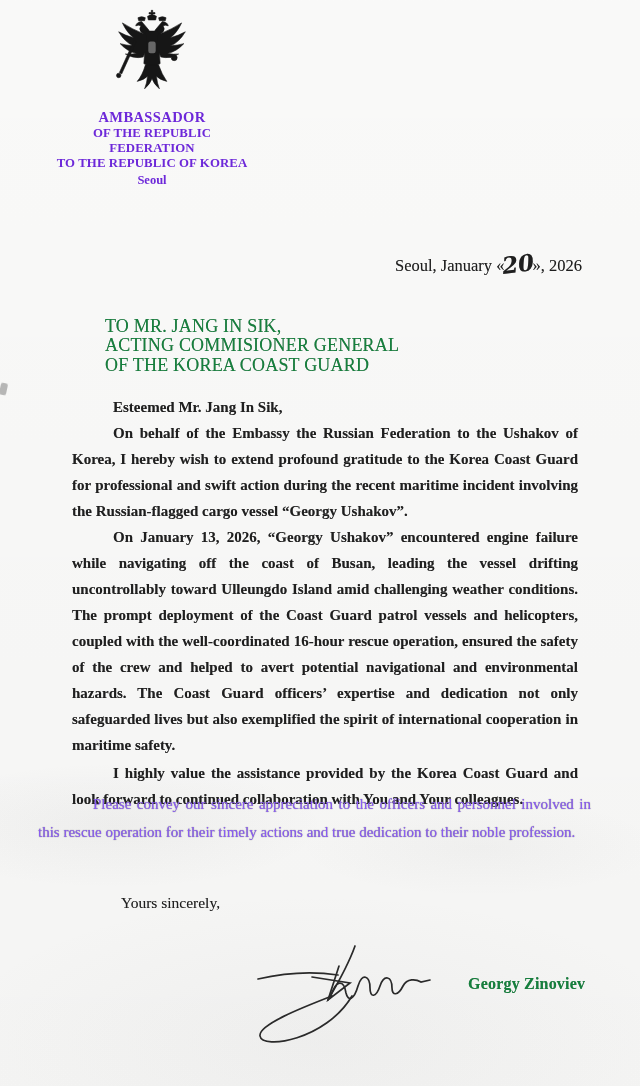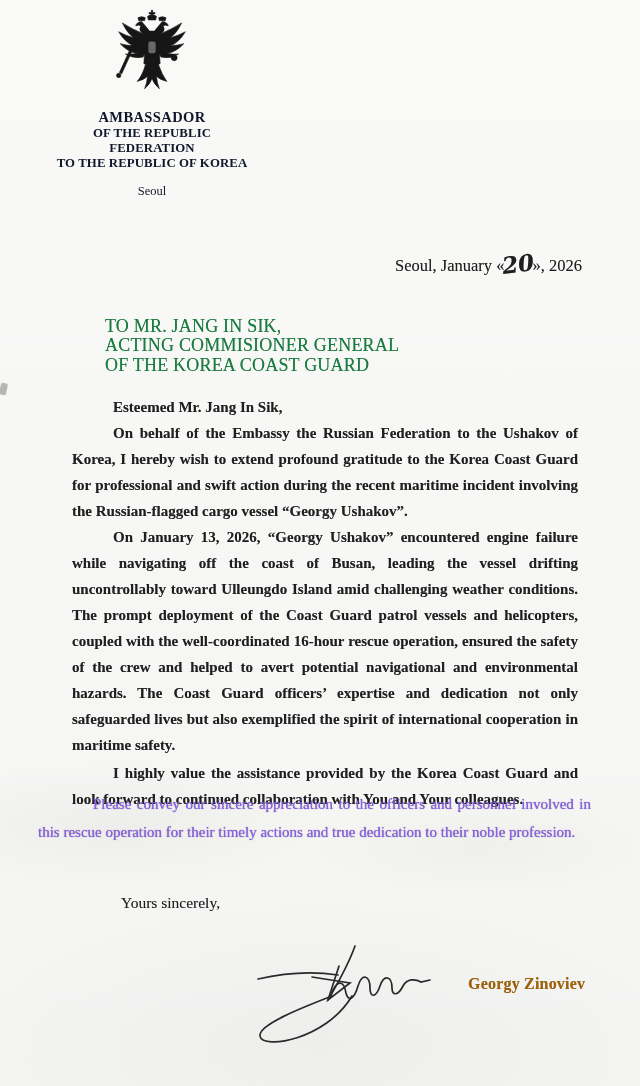--- a/index.html
+++ b/index.html
@@ -18,26 +18,26 @@
     background:
       radial-gradient(ellipse 300px 90px at 18% 76%, rgba(90,90,90,0.05), transparent 70%),
       radial-gradient(ellipse 260px 70px at 75% 78%, rgba(90,90,90,0.04), transparent 70%),
       radial-gradient(ellipse 500px 200px at 50% 96%, rgba(120,120,120,0.05), transparent 75%),
       linear-gradient(180deg, rgba(0,0,0,0.012), rgba(0,0,0,0.03));
     pointer-events: none;
   }
 
   .letterhead {
     position: absolute; top: 8px; left: 56px; width: 192px;
-    text-align: center; color: #0f172a;
+    text-align: center; color: #6d28d9;
   }
   .emblem { width: 74px; height: 92px; display: inline-block; filter: blur(0.3px); }
   .lh-title { font-weight: bold; font-size: 14.5px; letter-spacing: 0.4px; margin-top: 5px; }
   .lh-line  { font-weight: bold; font-size: 12.8px; letter-spacing: 0.1px; line-height: 15px; }
-  .lh-city  { font-weight: normal; font-size: 12.5px; margin-top: 13px; }
+  .lh-city  { font-weight: bold; font-size: 12.5px; margin-top: 2px; }
 
   .dateline {
     position: absolute; top: 256px; right: 58px;
     font-size: 16.5px; white-space: nowrap;
     text-shadow: 0 0 0.5px rgba(0,0,0,0.35);
   }
   .hand-day {
     display: inline-block;
     font-family: "DejaVu Serif", serif;
     font-style: italic; font-weight: bold;
@@ -72,21 +72,21 @@
 
   .closing {
     position: absolute; top: 894px; left: 105px;
     font-size: 15.5px; text-shadow: 0 0 0.5px rgba(0,0,0,0.35); margin-left: 16px;
   }
 
   .sig-scrawl { position: absolute; left: 246px; top: 938px; width: 195px; height: 110px; }
   .sig-name {
     position: absolute; left: 468px; top: 975px;
     font-size: 16px; font-weight: bold; letter-spacing: 0.2px;
-    color: #a16207; text-shadow: 0 0 0.6px rgba(0,0,0,0.35);
+    color: #15803d; text-shadow: 0 0 0.6px rgba(0,0,0,0.35);
   }
 
   .scan-artifact {
     position: absolute; left: 0; top: 383px; width: 7px; height: 12px;
     background: rgba(60,60,60,0.35); border-radius: 2px;
     transform: rotate(12deg); filter: blur(0.6px);
   }
 </style>
 </head>
 <body>

